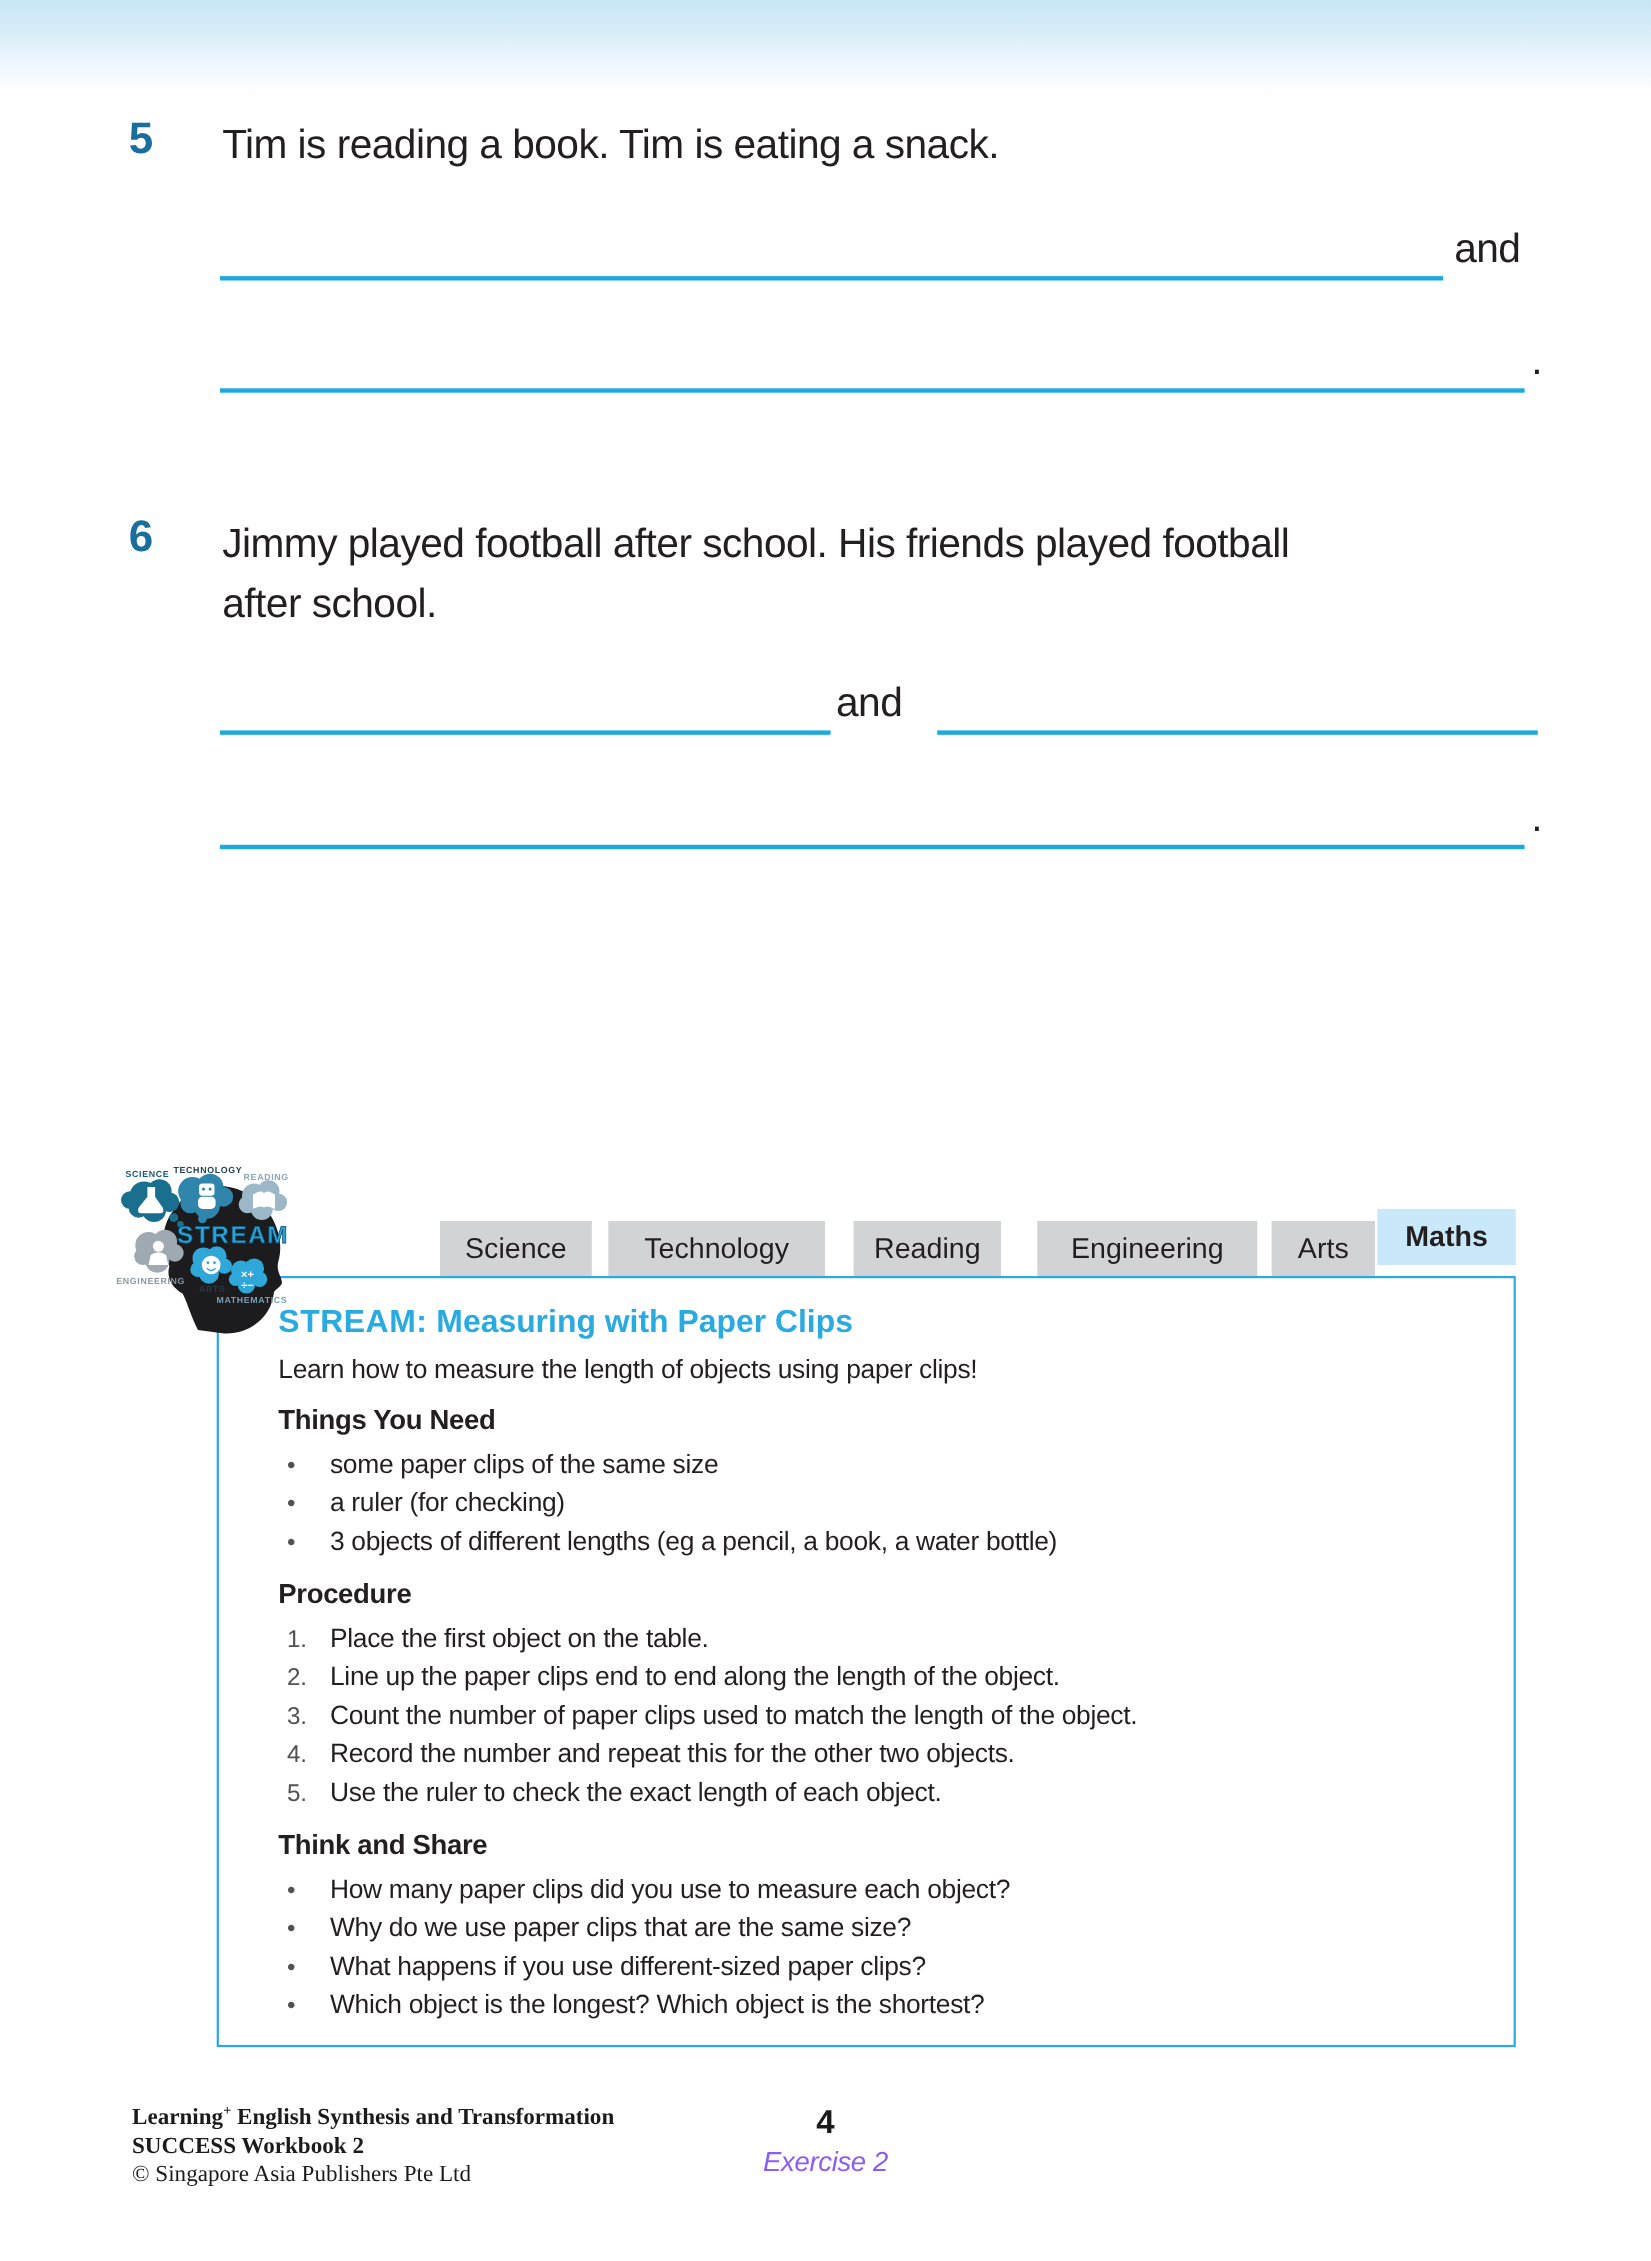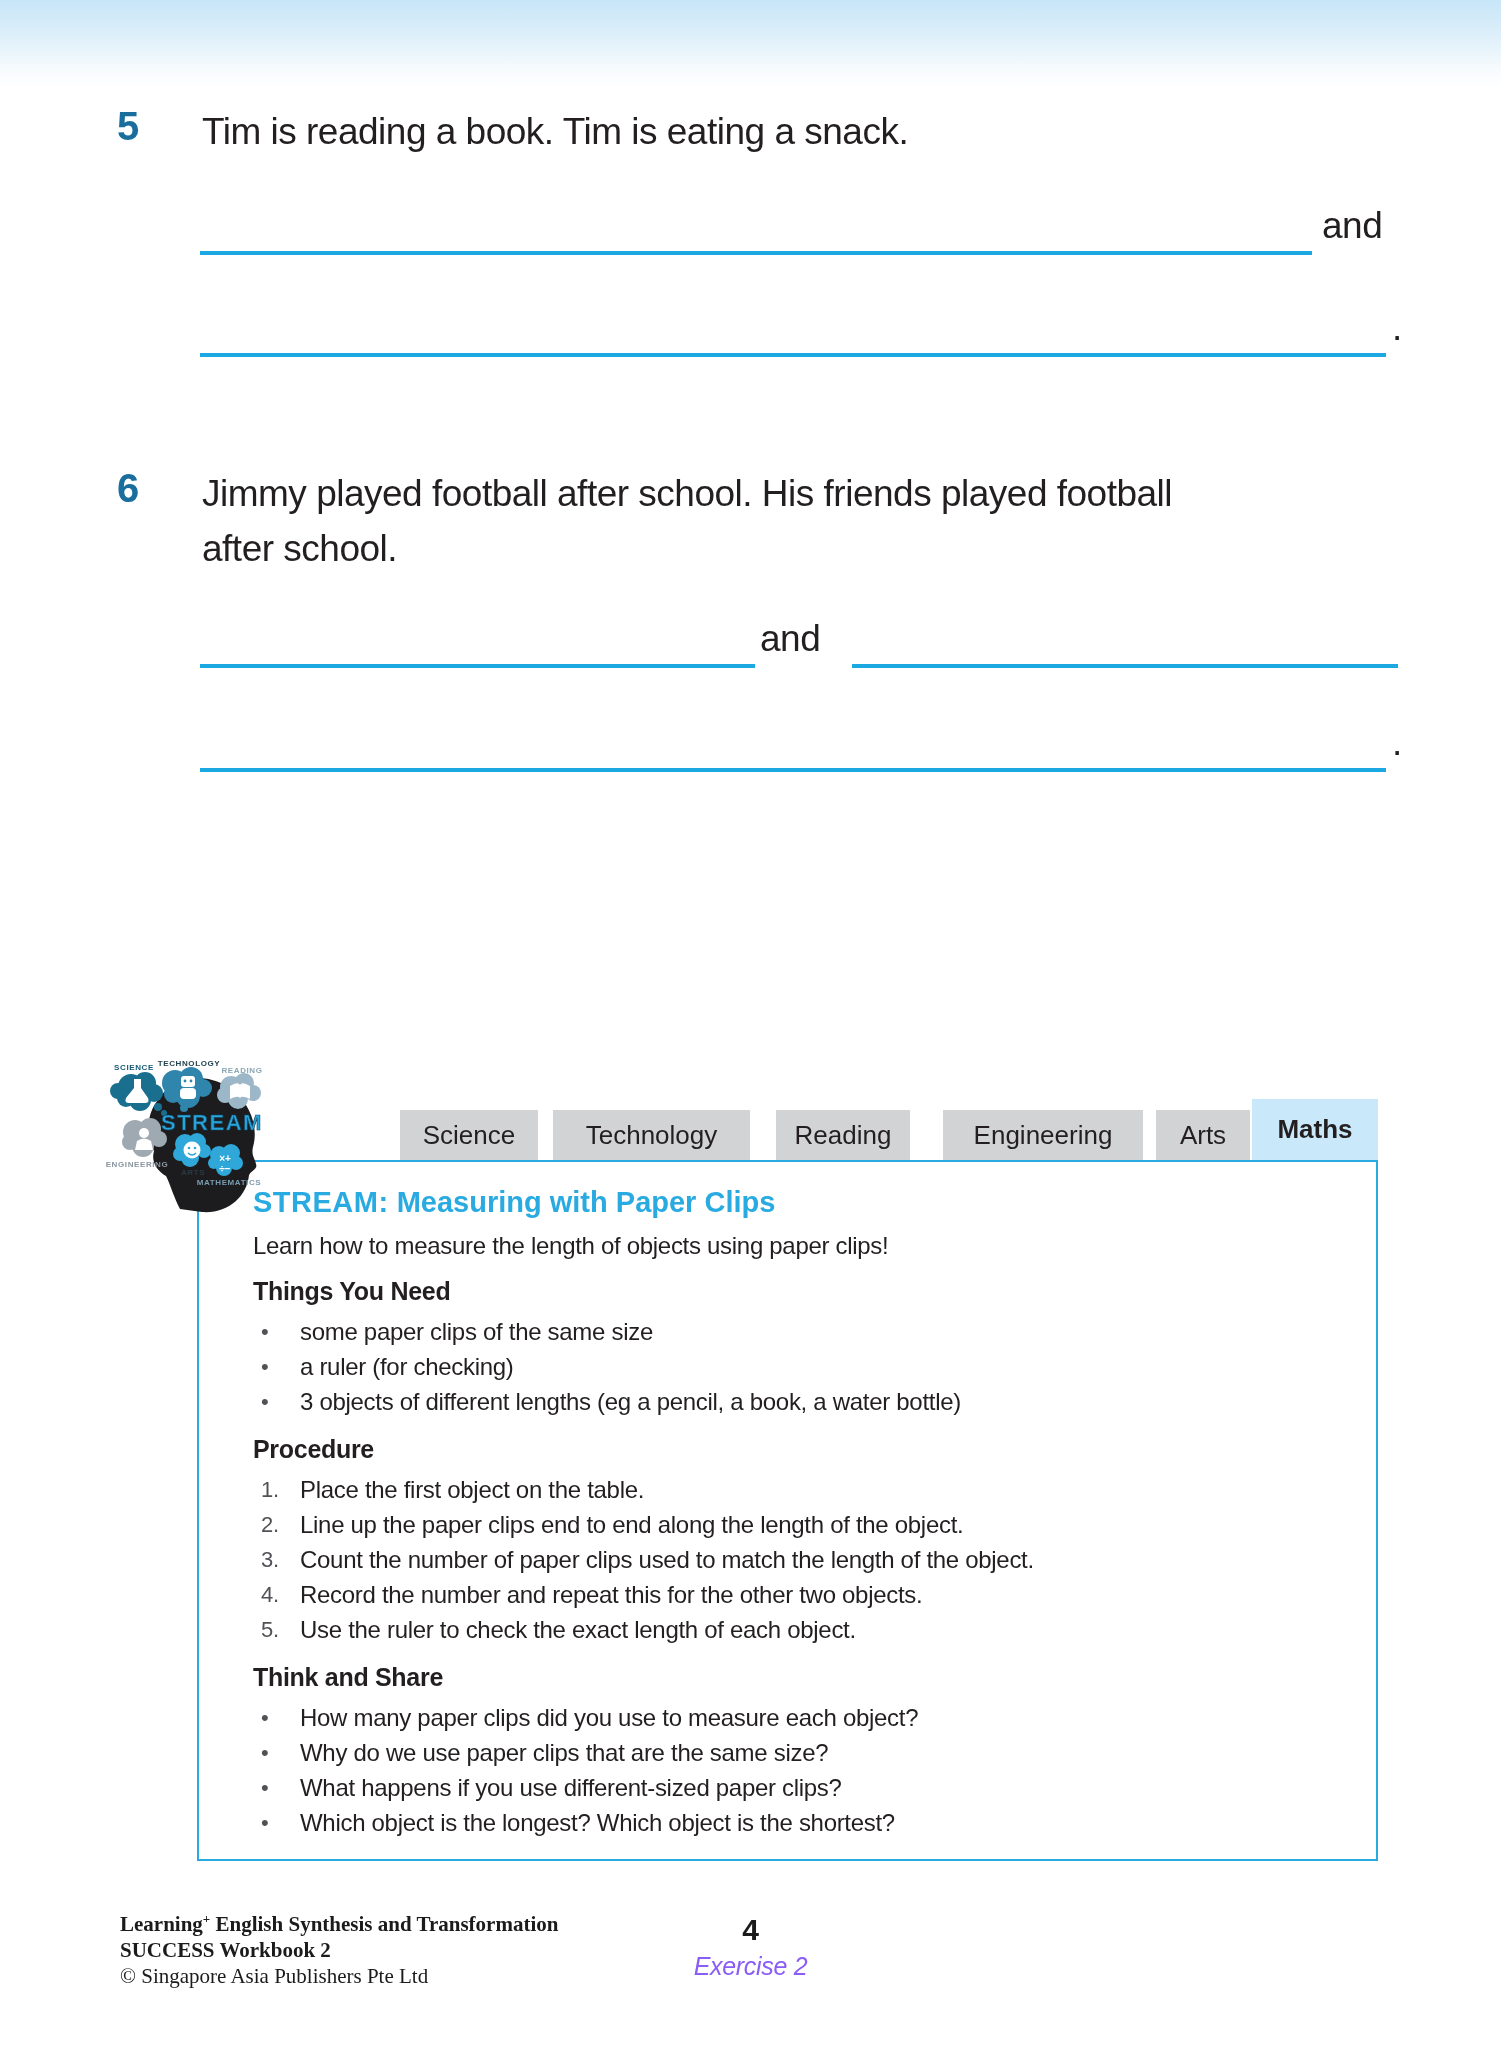--- a/index.html
+++ b/index.html
@@ -44,21 +44,21 @@
     position:absolute; top:1110px; height:50px; background:#d2d3d4;
     display:flex; align-items:center; justify-content:center;
     font-size:26px; color:#231f20;
   }
   .tab-science     { left:400px;  width:138px; }
   .tab-technology  { left:553px;  width:197px; }
   .tab-reading     { left:776px;  width:134px; }
   .tab-engineering { left:943px;  width:200px; }
   .tab-arts        { left:1156px; width:94px;  }
   .tab-maths {
-    left:1252px; width:126px; top:1099px; height:61px;
+    left:1252px; width:126px; top:1099px; height:51px;
     background:#c9e9fb; font-weight:bold;
   }
   
   .stream-box {
     position:absolute; left:197px; top:1160px; width:1181px; height:701px;
     border:2px solid #29abe2; background:#ffffff;
     padding:24px 30px 0 54px; overflow:hidden;
   }
   .box-title { font-size:29px; color:#29abe2; margin-bottom:12px; white-space:nowrap; }
   .box-title .t1 { font-weight:800; letter-spacing:0.5px; }

